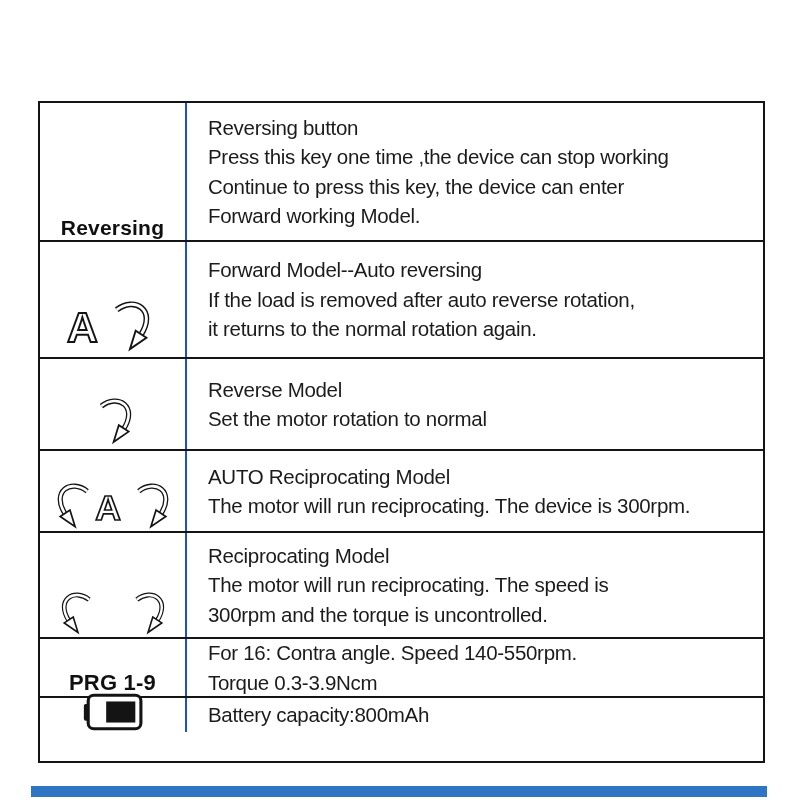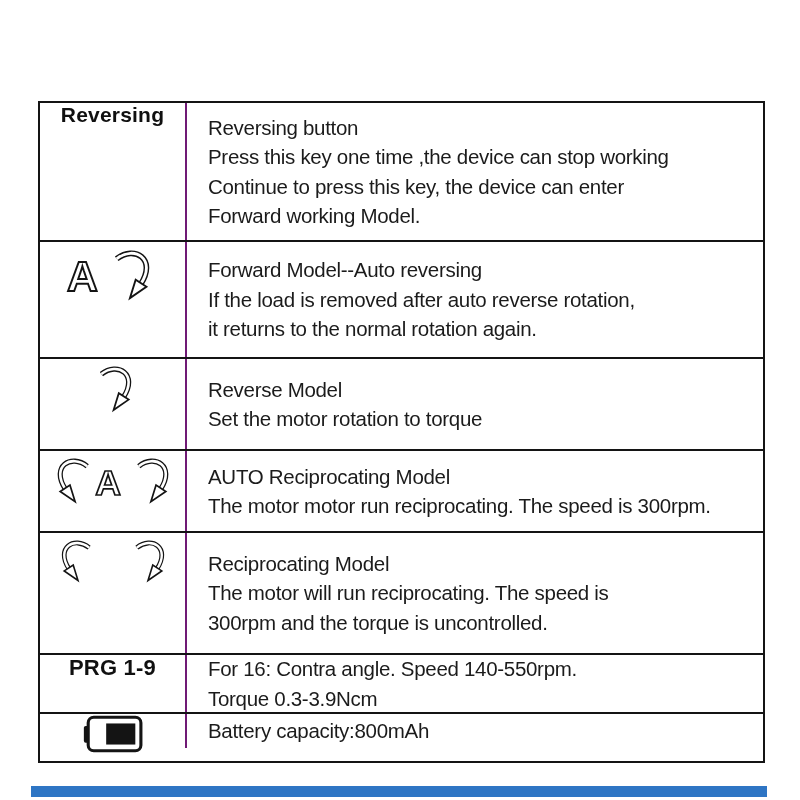--- a/index.html
+++ b/index.html
@@ -7,24 +7,24 @@
     width:800px;height:800px;position:relative;background:#ffffff;
     font-family:"Liberation Sans", sans-serif;color:#1c1c1c;overflow:hidden;
   }
   .spec-table{
     position:absolute;left:38px;top:101px;width:727px;height:662px;
     border:2px solid #141414;box-sizing:border-box;background:#fff;
   }
   .row{display:flex;box-sizing:border-box;}
   .row + .row{border-top:2px solid #141414;}
   .r1{height:137px}.r2{height:117px}.r3{height:92px}.r4{height:82px}
-  .r5{height:122px}.r6{height:59px}.r7{height:36px}
+  .r5{height:106px}.r6{height:59px}.r7{height:36px}
   .cell-left{
-    flex:0 0 147px;width:147px;border-right:2px solid #701a75;box-sizing:border-box;
-    display:flex;align-items:flex-start;justify-content:center;
+    flex:0 0 147px;width:147px;border-right:2px solid #1d4ed8;box-sizing:border-box;
+    display:flex;align-items:flex-end;justify-content:center;
   }
   .cell-right{
     flex:1;display:flex;flex-direction:column;justify-content:center;
     padding-left:21px;padding-right:16px;box-sizing:border-box;
   }
   .line{
     font-size:20.5px;line-height:29.5px;letter-spacing:-0.3px;
     white-space:nowrap;color:#1b1b1b;
   }
   .left-label{font-weight:bold;font-size:21px;color:#101010;letter-spacing:0.2px;}
@@ -71,21 +71,21 @@
       <svg width="58" height="58" viewBox="0 0 100 100">
         <g>
           <path d="M30 26 C58 4 94 26 68 66" fill="none" stroke="#141414" stroke-width="9"></path>
           <path d="M30 26 C58 4 94 26 68 66" fill="none" stroke="#ffffff" stroke-width="4.5"></path>
           <polygon points="51,88 60,59 77,70" fill="#ffffff" stroke="#141414" stroke-width="3"></polygon>
         </g>
       </svg>
     </div>
     <div class="cell-right">
       <span class="line">Reverse Model</span>
-      <span class="line">Set the motor rotation to torque</span>
+      <span class="line">Set the motor rotation to normal</span>
     </div>
   </div>
 
   <div class="row r4">
     <div class="cell-left">
       <svg width="132" height="55" viewBox="0 0 230 95">
         <g transform="scale(-1,1) translate(-100,0)">
           <path d="M30 26 C58 4 94 26 68 66" fill="none" stroke="#141414" stroke-width="9"></path>
           <path d="M30 26 C58 4 94 26 68 66" fill="none" stroke="#ffffff" stroke-width="4.5"></path>
           <polygon points="51,88 60,59 77,70" fill="#ffffff" stroke="#141414" stroke-width="3"></polygon>
@@ -93,21 +93,21 @@
         <text x="84" y="76" font-size="62" font-weight="bold" fill="#ffffff" stroke="#141414" stroke-width="3">A</text>
         <g transform="translate(130,0)">
           <path d="M30 26 C58 4 94 26 68 66" fill="none" stroke="#141414" stroke-width="9"></path>
           <path d="M30 26 C58 4 94 26 68 66" fill="none" stroke="#ffffff" stroke-width="4.5"></path>
           <polygon points="51,88 60,59 77,70" fill="#ffffff" stroke="#141414" stroke-width="3"></polygon>
         </g>
       </svg>
     </div>
     <div class="cell-right">
       <span class="line">AUTO Reciprocating Model</span>
-      <span class="line">The motor motor run reciprocating. The speed is 300rpm.</span>
+      <span class="line">The motor will run reciprocating. The device is 300rpm.</span>
     </div>
   </div>
 
   <div class="row r5">
     <div class="cell-left">
       <svg width="122" height="52" viewBox="0 0 230 95">
         <g transform="scale(-1,1) translate(-100,0)">
           <path d="M30 26 C58 4 94 26 68 66" fill="none" stroke="#141414" stroke-width="9"></path>
           <path d="M30 26 C58 4 94 26 68 66" fill="none" stroke="#ffffff" stroke-width="4.5"></path>
           <polygon points="51,88 60,59 77,70" fill="#ffffff" stroke="#141414" stroke-width="3"></polygon>

